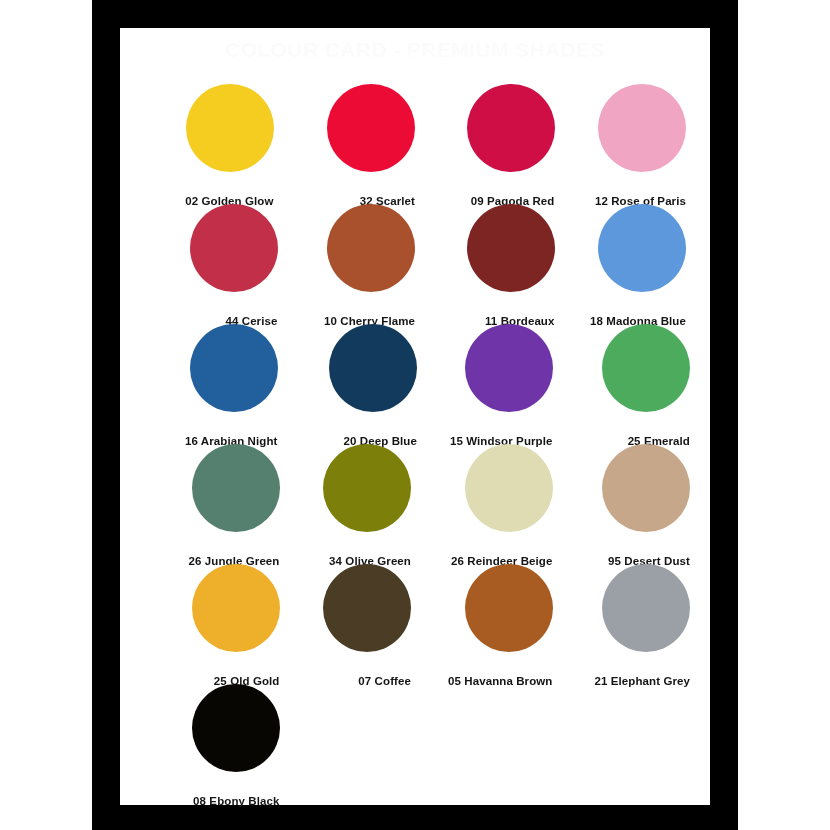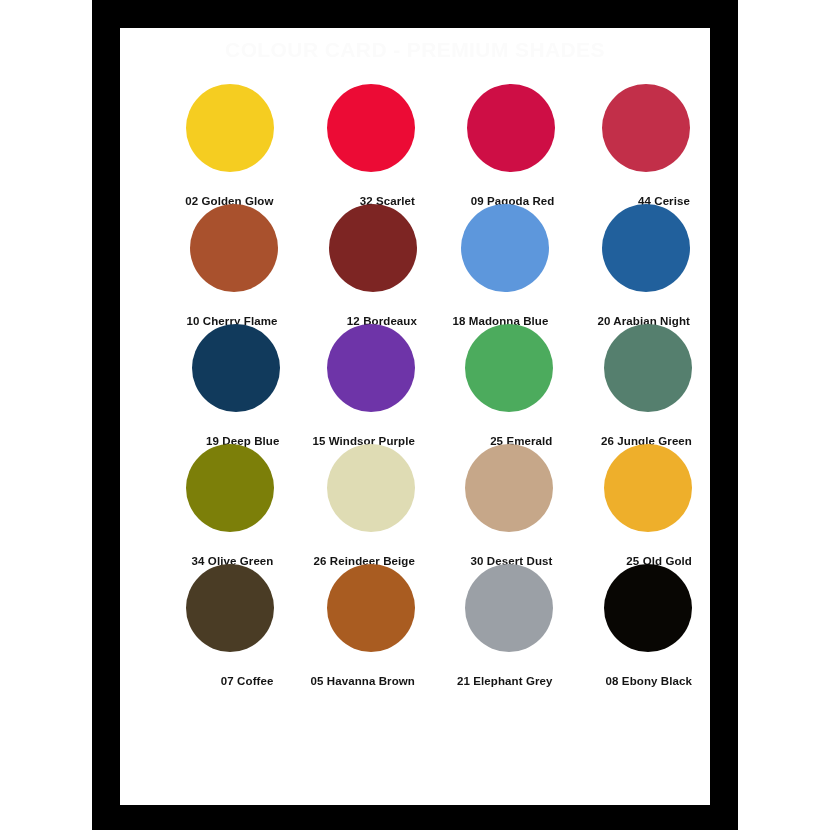--- a/index.html
+++ b/index.html
@@ -108,43 +108,47 @@
           <div class="swatch-label">02 Golden Glow</div>
         </div>
         <div class="swatch c2">
           <div class="dot" style="background: rgb(236, 11, 53);"></div>
           <div class="swatch-label">32 Scarlet</div>
         </div>
         <div class="swatch c3">
           <div class="dot" style="background: rgb(206, 14, 69);"></div>
           <div class="swatch-label">09 Pagoda Red</div>
         </div>
+        <div class="swatch c0">
+          <div class="dot" style="background: rgb(240, 166, 195);"></div>
+          <div class="swatch-label">12 Rose of Paris</div>
+        </div>
         <div class="swatch c1">
           <div class="dot" style="background: rgb(194, 47, 73);"></div>
           <div class="swatch-label">44 Cerise</div>
         </div>
         <div class="swatch c2">
           <div class="dot" style="background: rgb(169, 81, 45);"></div>
           <div class="swatch-label">10 Cherry Flame</div>
         </div>
         <div class="swatch c3">
           <div class="dot" style="background: rgb(125, 37, 35);"></div>
-          <div class="swatch-label">12 Bordeaux</div>
+          <div class="swatch-label">11 Bordeaux</div>
         </div>
         <div class="swatch c0">
           <div class="dot" style="background: rgb(93, 151, 220);"></div>
           <div class="swatch-label">18 Madonna Blue</div>
         </div>
         <div class="swatch c2">
           <div class="dot" style="background: rgb(33, 96, 156);"></div>
-          <div class="swatch-label">20 Arabian Night</div>
+          <div class="swatch-label">16 Arabian Night</div>
         </div>
         <div class="swatch c3">
           <div class="dot" style="background: rgb(17, 58, 92);"></div>
-          <div class="swatch-label">19 Deep Blue</div>
+          <div class="swatch-label">20 Deep Blue</div>
         </div>
         <div class="swatch c1">
           <div class="dot" style="background: rgb(110, 52, 168);"></div>
           <div class="swatch-label">15 Windsor Purple</div>
         </div>
         <div class="swatch c2">
           <div class="dot" style="background: rgb(76, 171, 93);"></div>
           <div class="swatch-label">25 Emerald</div>
         </div>
         <div class="swatch c3">
@@ -154,21 +158,21 @@
         <div class="swatch c0">
           <div class="dot" style="background: rgb(124, 127, 9);"></div>
           <div class="swatch-label">34 Olive Green</div>
         </div>
         <div class="swatch c1">
           <div class="dot" style="background: rgb(223, 220, 180);"></div>
           <div class="swatch-label">26 Reindeer Beige</div>
         </div>
         <div class="swatch c2">
           <div class="dot" style="background: rgb(198, 167, 137);"></div>
-          <div class="swatch-label">30 Desert Dust</div>
+          <div class="swatch-label">95 Desert Dust</div>
         </div>
         <div class="swatch c3">
           <div class="dot" style="background: rgb(238, 175, 43);"></div>
           <div class="swatch-label">25 Old Gold</div>
         </div>
         <div class="swatch c0">
           <div class="dot" style="background: rgb(74, 60, 37);"></div>
           <div class="swatch-label">07 Coffee</div>
         </div>
         <div class="swatch c1">

